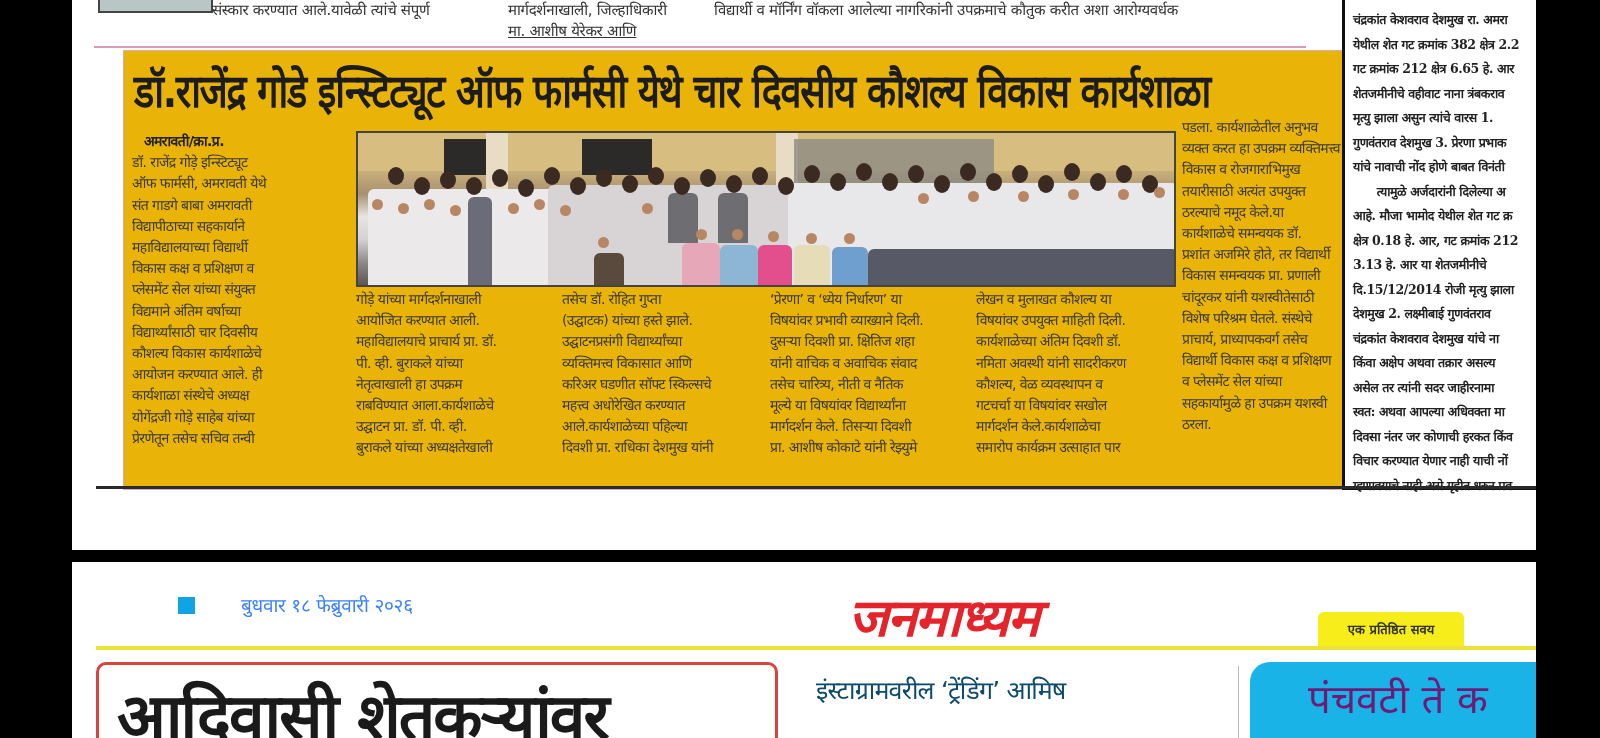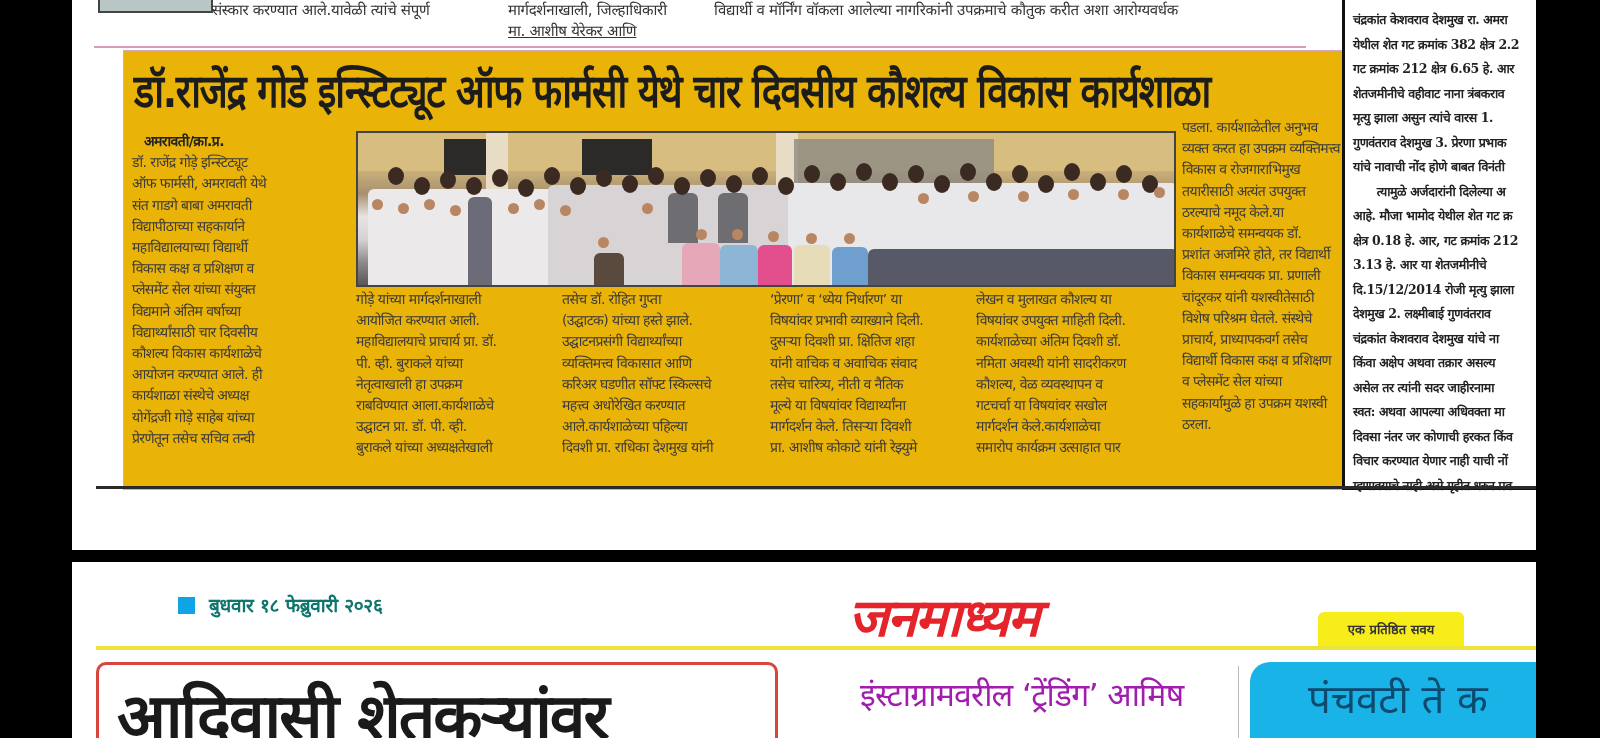--- a/index.html
+++ b/index.html
@@ -39,32 +39,32 @@
   .notice { position: absolute; left: 1270px; top: 0; width: 220px; height: 490px; border: 3px solid #111; border-top: none; background: #fff; }
   .notice .ncol { position: absolute; left: 8px; top: 8px; font-size: 12.5px; line-height: 24.5px; color: #222; white-space: nowrap; font-weight: bold; font-family: "DejaVu Serif", serif; letter-spacing: -0.4px; }
 
   
   .page-gap { position: absolute; left: 68px; top: 550px; width: 1464px; height: 12px; background: #000; }
 
   
   .page2 { position: absolute; left: 68px; top: 562px; width: 1464px; height: 176px; background: #fff; overflow: hidden; }
   .date-row { position: absolute; left: 106px; top: 30px; display: flex; align-items: center; gap: 14px; }
   .date-square { width: 17px; height: 17px; background: #10a4e4; }
-  .date-text { font-size: 19px; font-weight: bold; color: #0f766e; letter-spacing: -0.3px; }
+  .date-text { font-size: 19px; font-weight: normal; color: #3b82f6; letter-spacing: -0.3px; margin-left: 32px; }
   .epaper { position: absolute; left: 54px; top: 56px; font-family: "Liberation Serif", serif; font-style: italic; font-weight: bold; font-size: 22px; color: #333; }
   .masthead { position: absolute; left: 776px; top: 18px; font-size: 52px; font-weight: bold; color: #e4242a; font-style: italic; letter-spacing: -2px; transform: scaleX(1.05); transform-origin: left top; }
   .tagline-badge { position: absolute; left: 1246px; top: 50px; width: 146px; height: 34px; background: #f7ed1b; border-radius: 6px 6px 0 0; display: flex; align-items: center; justify-content: center; font-size: 13px; font-weight: bold; color: #333; }
   .yellow-rule { position: absolute; left: 24px; top: 84px; width: 1440px; height: 4px; background: #ede23a; }
 
   .story-left { position: absolute; left: 24px; top: 100px; width: 682px; height: 90px; border: 3px solid #d8453e; border-radius: 10px; overflow: hidden; background: #fff; }
   .story-left span { position: absolute; left: 18px; top: 6px; font-size: 64px; font-weight: bold; color: #1a1a1a; white-space: nowrap; letter-spacing: -2px; }
-  .story-mid { position: absolute; left: 744px; top: 110px; font-size: 32px; color: #a21caf; white-space: nowrap; letter-spacing: -0.8px; margin-left: 44px; }
+  .story-mid { position: absolute; left: 744px; top: 110px; font-size: 25px; color: #0c4a6e; white-space: nowrap; letter-spacing: -0.8px; }
   .vrule { position: absolute; left: 1166px; top: 104px; width: 1px; height: 80px; background: #bbb; }
   .story-right { position: absolute; left: 1178px; top: 100px; width: 300px; height: 90px; background: #1ab3e8; border-radius: 20px 0 0 0; overflow: hidden; }
-  .story-right span { position: absolute; left: 58px; top: 8px; font-size: 40px; color: #0c4a6e; white-space: nowrap; }
+  .story-right span { position: absolute; left: 58px; top: 8px; font-size: 40px; color: #701a75; white-space: nowrap; }
 </style>
 </head>
 <body>
 
 <div class="viewer">
 
   <div class="page1">
     <div class="prev-photo-edge"></div>
     <div class="prev-text" style="left:140px;">संस्कार करण्यात आले.यावेळी त्यांचे संपूर्ण</div>
     <div class="prev-text" style="left:436px;">मार्गदर्शनाखाली, जिल्हाधिकारी</div>

